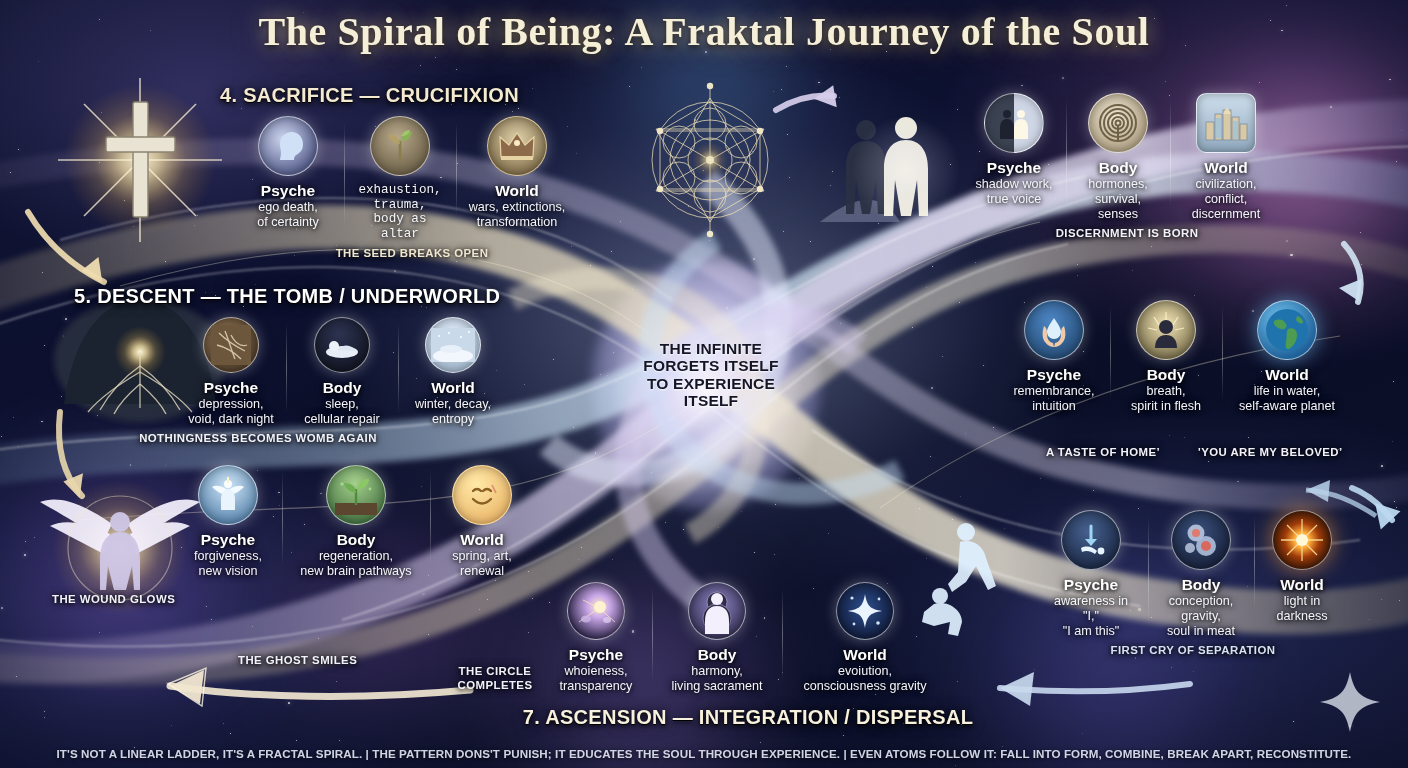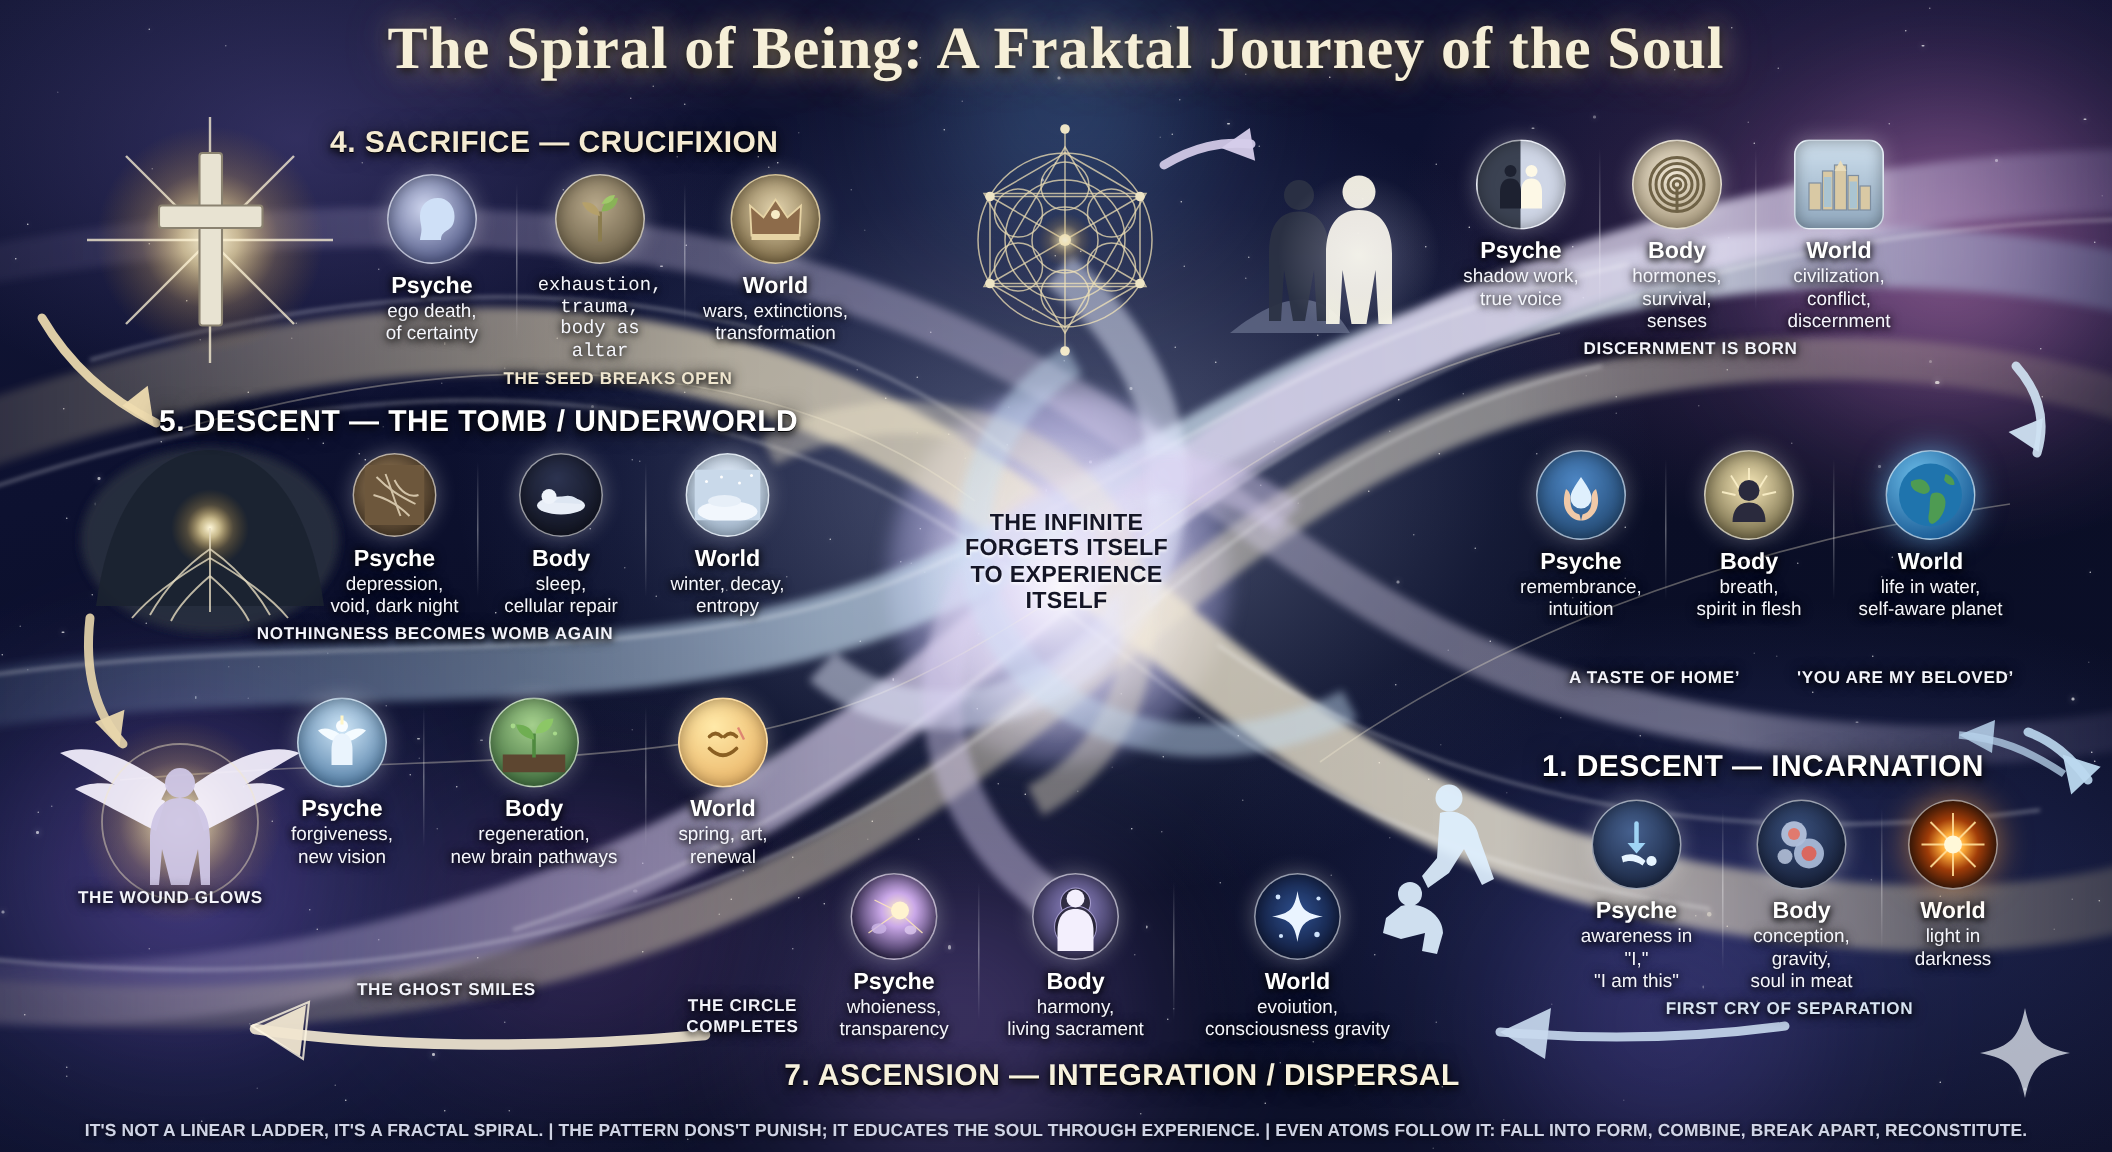--- a/index.html
+++ b/index.html
@@ -771,21 +771,21 @@
         </div>
         <div class="ttl">World</div>
         <div class="dsc" style="white-space: pre-line;">civilization,
 conflict,
 discernment</div>
       </div>
     </div>
     <div class="caption" style="text-align:center; width:330px; margin-top:6px; margin-left:24px;">DISCERNMENT IS BORN</div>
   </div>
 
-  <div class="panel" id="p5" style="left:74px; top:270px;margin-left:32px;">
+  <div class="panel" id="p5" style="left:74px; top:285px;">
     <div class="stage-title" style="font-size:20px; color:#ffffff;">5. DESCENT — THE TOMB / UNDERWORLD</div>
     <div class="cols" style="margin-top:9px; margin-left:102px;">
       <div class="col" style="width:110px;">
         <div class="ico" style="width:56px;height:56px;background:radial-gradient(circle at 40% 35%,#8d7352,#4a3a28 80%);">
           <svg width="40" height="40" viewBox="0 0 40 40">
             <rect width="40" height="40" fill="#6d573c"></rect>
             <g stroke="#ded0b4" stroke-width="1.3" fill="none" opacity=".9">
               <path d="M8 8 C16 16 22 20 34 26"></path>
                 <path d="M14 6 C18 16 20 24 24 34"></path>
               <path d="M6 20 C14 22 22 26 30 34"></path>
@@ -930,21 +930,20 @@
         <div class="ttl">World</div>
         <div class="dsc" style="white-space: pre-line;">spring, art,
 renewal</div>
       </div>
     </div>
     <div class="caption" style="position:absolute; left:142px; top:198px;">THE GHOST SMILES</div>
   </div>
   <div class="caption" style="position:absolute; left:52px; top:593px;">THE WOUND GLOWS</div>
 
   <div class="panel" id="p1" style="left:1028px; top:500px;">
-    <div class="stage-title" style="font-size:20px; color:#ffffff;">1. DESCENT — INCARNATION</div>
     <div class="cols" style="margin-top:10px; margin-left:6px;">
       <div class="col" style="width:114px;">
         <div class="ico" style="background:radial-gradient(circle at 45% 35%,#46618f,#17223c 85%);">
           <svg width="40" height="40" viewBox="0 0 40 40">
             <g stroke="#9fd4f5" stroke-width="3" fill="none" stroke-linecap="round">
                 <line x1="20" y1="6" x2="20" y2="22"></line>
               </g>
             <path d="M20 26 l-6-7 h12 z" fill="#9fd4f5"></path>
             <g fill="#e6f4ff">
                 <circle cx="30" cy="31" r="3.4"></circle>

